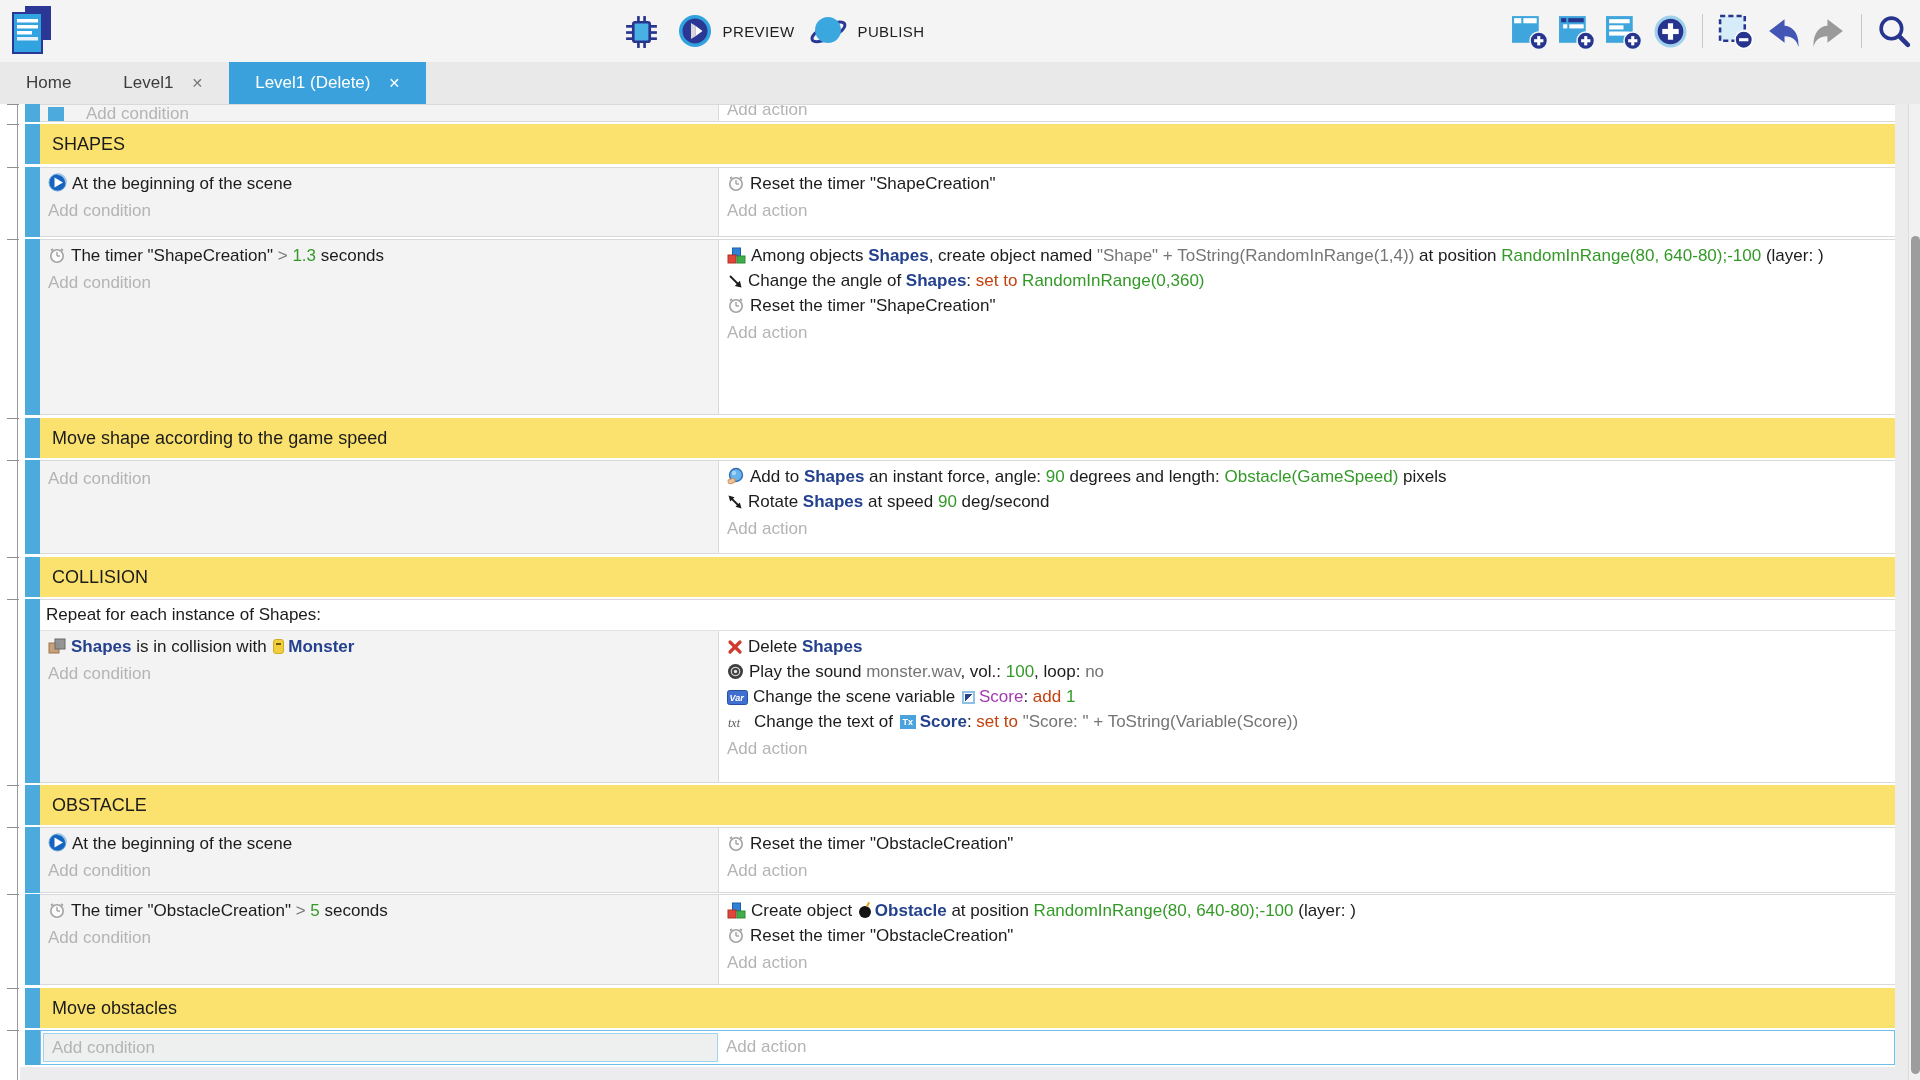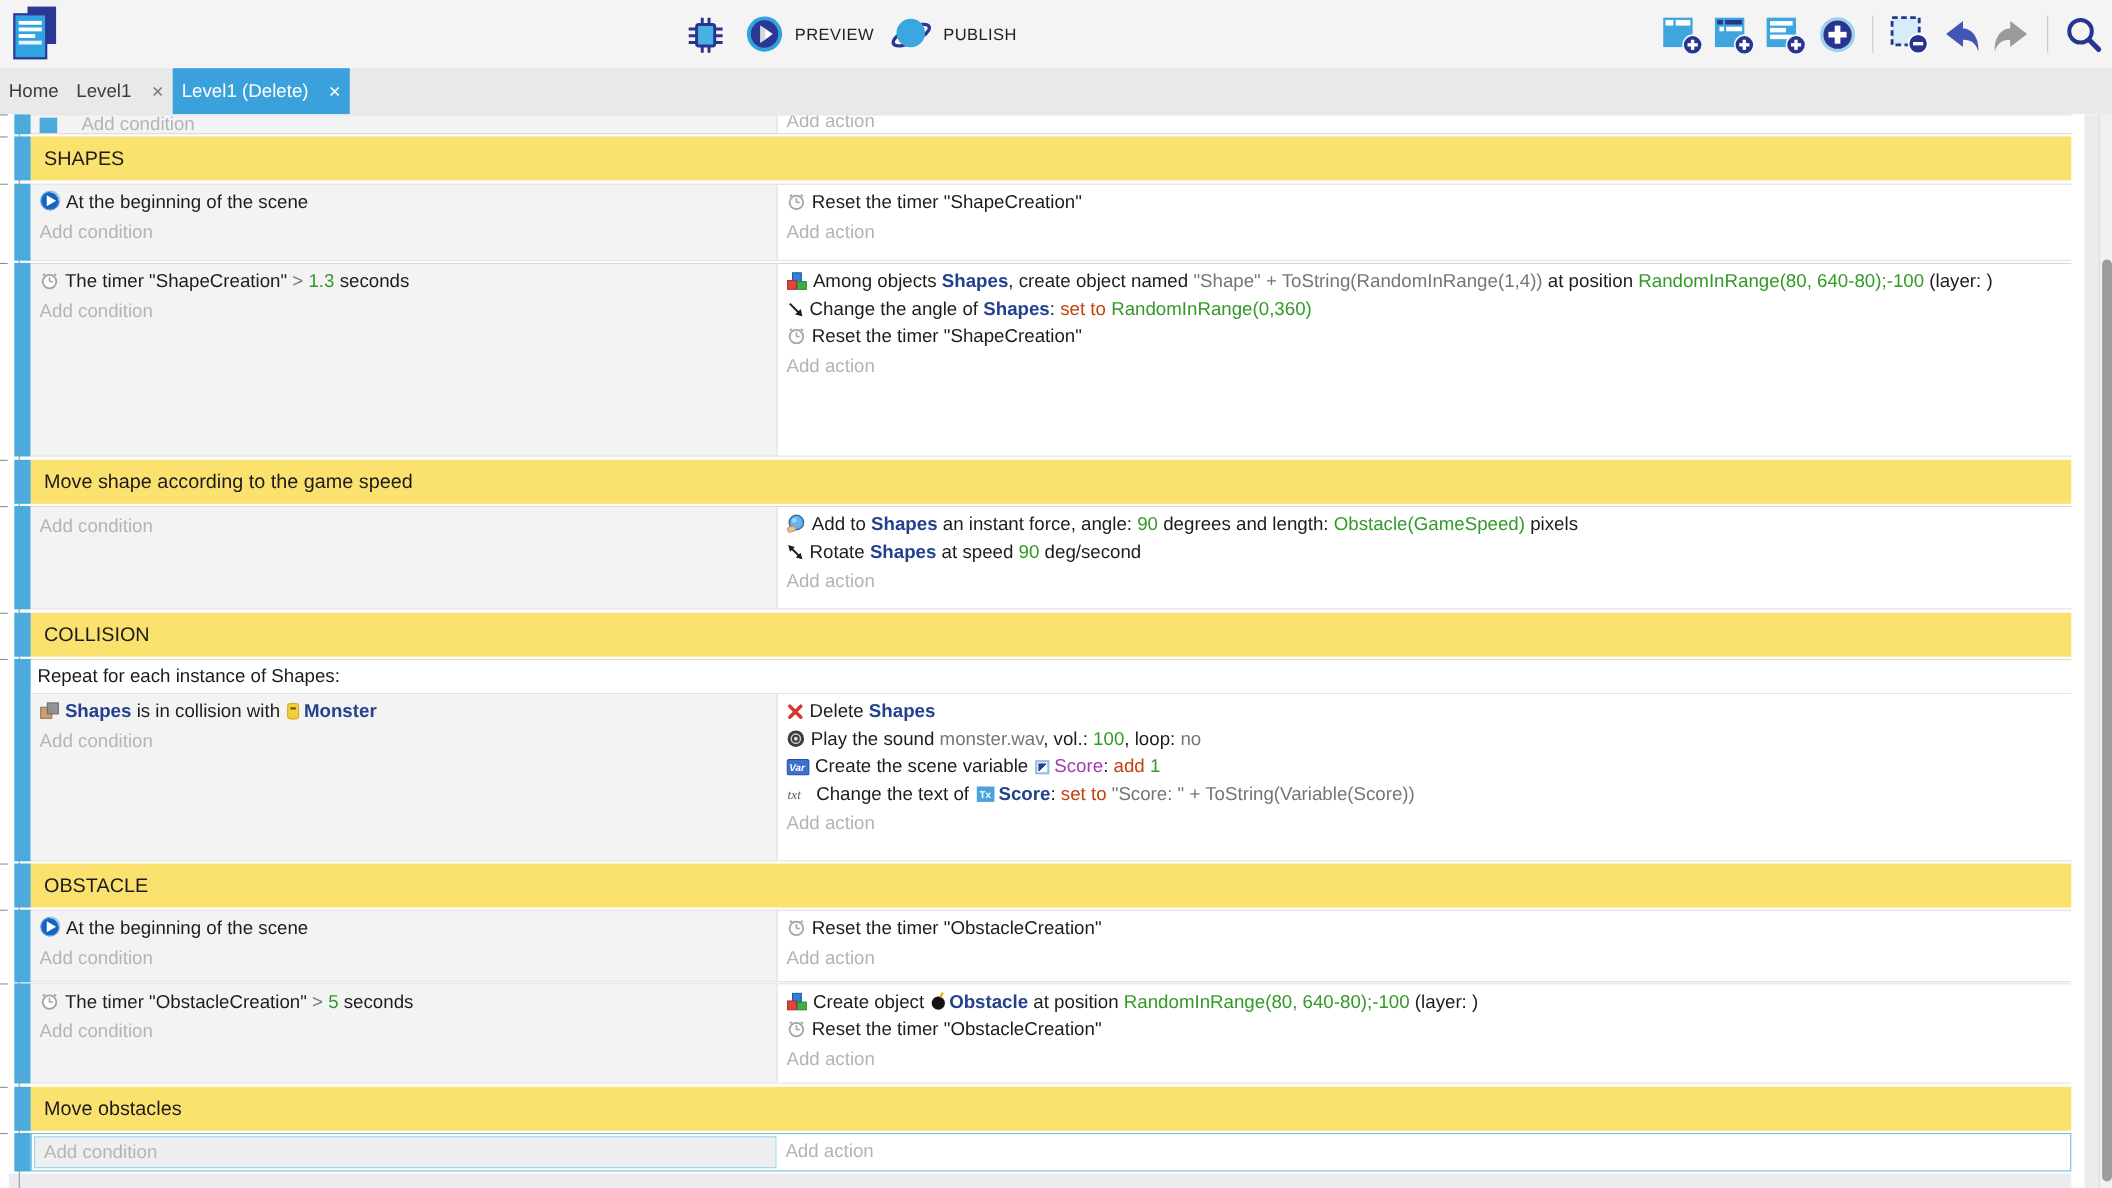--- a/index.html
+++ b/index.html
@@ -14,27 +14,27 @@
     display:flex; align-items:center; justify-content:center; gap:14px; pointer-events:none; }
   .tb-center > * { pointer-events:auto; }
   .tb-btn { display:flex; align-items:center; gap:9px; cursor:pointer; }
   .tb-btn span { font-size:15px; color:#1f1f1f; letter-spacing:0.4px; }
   .tb-right { position:absolute; right:6px; top:0; height:62px; display:flex; align-items:center; gap:7px; }
   .tb-icon { width:40px; height:40px; display:flex; align-items:center; justify-content:center; cursor:pointer; }
   .tb-sep { width:1px; height:34px; background:#c9c9c9; margin:0 5px; }
 
   
   .tabbar { position:absolute; left:0; top:62px; width:1920px; height:42px; background:#e9e9e9; display:flex; }
-  .tab { display:flex; align-items:center; padding:0 8px; font-size:17px; color:#3d3d3d; cursor:pointer; }
+  .tab { display:flex; align-items:center; padding:0 26px; font-size:17px; color:#3d3d3d; cursor:pointer; }
   .tab .close { margin-left:18px; font-size:14px; color:#7a7a7a; cursor:pointer; }
   .tab.active { background:#3ba1dd; color:#fff; }
   .tab.active .close { color:#fff; }
 
   
-  .sheet { position:absolute; left:0; top:104px; width:1920px; height:976px; background:#fff; padding-left:8px; }
+  .sheet { position:absolute; left:0; top:104px; width:1920px; height:976px; background:#fff; padding-left:20px; }
   .vline { position:absolute; left:17px; top:0; bottom:0; width:1px; background:#9a9a9a; }
   .block { position:relative; width:1875px; display:flex; margin-bottom:2px; }
   .block::before { content:""; position:absolute; left:-13px; top:0; width:12px; height:1px; background:#8f8f8f; }
   .bar { width:15px; margin-left:5px; background:#4daadd; flex:none; cursor:pointer; }
   .group { flex:1; background:#fbe26e; display:flex; align-items:center; padding-left:12px;
     font-size:18px; color:#1b1b1b; cursor:pointer; }
   .cells { flex:1; display:flex; border-top:1px solid #d9d9d9; border-bottom:1px solid #d9d9d9; background:#fff; }
   .cond { width:679px; flex:none; background:#f3f3f4; border-right:1px solid #d9d9d9; padding-top:3px; cursor:pointer; }
   .act { flex:1; background:#fff; padding-top:3px; cursor:pointer; }
   .line { display:block; line-height:25px; font-size:17px; color:#1c1c1c; padding:0 6px 0 8px; margin:0 0; cursor:pointer; }
@@ -368,21 +368,21 @@
               <svg width="17" height="17">
                 <circle cx="8.5" cy="8.5" r="7.5" fill="#3d3d3d"></circle>
                 <circle cx="8.5" cy="8.5" r="4.2" fill="none" stroke="#cfcfcf" stroke-width="1.3"></circle>
                 <circle cx="8.5" cy="8.5" r="1.7" fill="#e6e6e6"></circle>
               </svg><span><span class="sg-k">Play the sound </span><span class="sg-y">monster.wav</span><span class="sg-k">, vol.: </span><span class="sg-g">100</span><span class="sg-k">, loop: </span><span class="sg-y">no</span></span>
             </div>
             <div class="line">
               <svg width="21" height="15">
                 <rect x="0.5" y="0.5" width="20" height="14" rx="2" fill="#3f6fd1" stroke="#2a4fa0"></rect>
                 <text x="2.5" y="11" font-size="9" font-style="italic" font-weight="bold" fill="#fff" font-family="Liberation Sans, sans-serif">Var</text>
-              </svg><span><span class="sg-k">Create the scene variable </span><span class="ii ii-var"></span><span class="sg-p">Score</span><span class="sg-k">: </span><span class="sg-b">add</span><span class="sg-g"> 1</span></span>
+              </svg><span><span class="sg-k">Change the scene variable </span><span class="ii ii-var"></span><span class="sg-p">Score</span><span class="sg-k">: </span><span class="sg-b">add</span><span class="sg-g"> 1</span></span>
             </div>
             <div class="line">
               <svg width="22" height="16">
                 <text x="1" y="12.5" font-size="12" font-style="italic" fill="#5a5a5a" font-family="Liberation Serif, serif">txt</text>
               </svg><span><span class="sg-k">Change the text of </span><span class="ii ii-textobj"></span><span class="sg-o">Score</span><span class="sg-k">: </span><span class="sg-b">set to</span><span class="sg-y"> "Score: " + ToString(Variable(Score))</span></span>
             </div>
             <div class="ph">Add action</div>
           </div>
         </div>
       </div>

